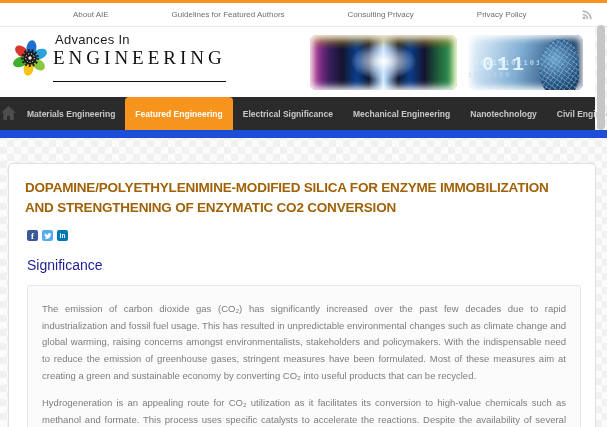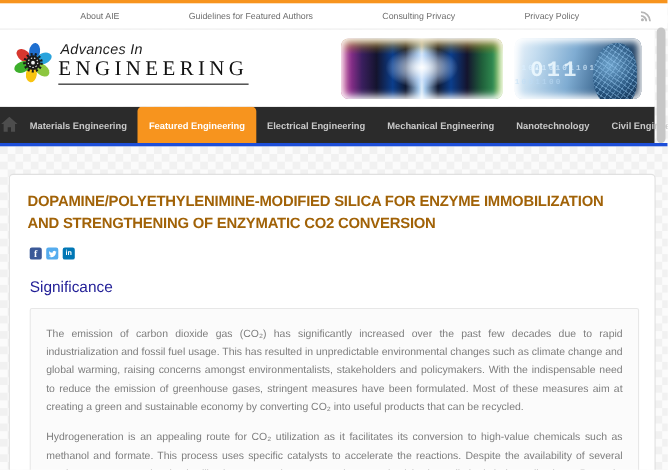--- a/index.html
+++ b/index.html
@@ -31,24 +31,24 @@
     position:relative;cursor:pointer;padding:0;
   }
   .search-btn::before{
     content:"";position:absolute;left:-3px;top:6px;border:3px solid transparent;border-right-color:#F7941E;border-left:none;
   }
 
   
   .masthead{position:relative;width:595px;height:70px;background:#fff;}
   .brand{position:absolute;left:12px;top:6px;display:flex;align-items:center;gap:5px;}
   .brand-text{display:flex;flex-direction:column;line-height:1;}
-  .brand-line1{font-style:italic;font-size:13px;color:#1c1c1c;letter-spacing:.3px;margin-left:2px;}
+  .brand-line1{font-size:13px;color:#1c1c1c;letter-spacing:.3px;margin-left:2px;}
   .brand-line2{
     font-family:"Liberation Serif",serif;font-size:19px;color:#111;letter-spacing:4px;
-    border-bottom:1.5px solid #111;padding-bottom:4px;margin-top:2px;
+    border-bottom:1.5px solid #111;padding-bottom:14px;margin-top:2px;
   }
   .banner{position:absolute;top:8px;height:55px;border-radius:7px;box-shadow:inset 0 0 7px 3px rgba(255,255,255,.95);overflow:hidden;}
   .banner-servers{
     left:310px;width:147px;
     background:
       radial-gradient(ellipse 30% 45% at 50% 48%, rgba(255,255,255,.95) 0%, rgba(205,225,255,.5) 45%, transparent 75%),
       linear-gradient(180deg, rgba(176,132,24,.75) 0%, rgba(176,132,24,0) 26%),
       linear-gradient(90deg,#c2418a 0%,#8a2f8a 6%,#3a1f5e 13%,#14142e 22%,#0b3e8c 32%,#101a33 40%,#9fc4e8 48%,#dcebf8 50%,#9fc4e8 52%,#101a33 60%,#0b3e8c 68%,#14142e 78%,#1f5e3a 87%,#2f8a4f 94%,#8ac241 100%);
   }
   .banner-head{
@@ -63,21 +63,21 @@
   .head-shape{
     position:absolute;right:4px;top:4px;width:40px;height:58px;
     border-radius:55% 45% 40% 50%;
     background:
       repeating-linear-gradient(35deg, rgba(160,210,250,.35) 0 1px, transparent 1px 4px),
       repeating-linear-gradient(-55deg, rgba(160,210,250,.3) 0 1px, transparent 1px 4px),
       radial-gradient(circle at 38% 35%, #6ea3cc 0%, #28557f 55%, #0a1e38 100%);
   }
 
   
-  .nav-wrap{width:607px;border-bottom:3px solid #1d4ed8;}
+  .nav-wrap{width:607px;border-bottom:8px solid #1d4ed8;}
   .mainnav{width:595px;height:33px;background:#2b2b2b;display:flex;align-items:stretch;}
   .home-tab{width:40px;display:flex;align-items:center;justify-content:center;}
   .nav-item{
     display:flex;align-items:center;padding:0 10px;font-size:8.5px;font-weight:bold;color:#c9c9c9;white-space:nowrap;
   }
   .nav-item.active{background:#F7941E;color:#fff;border-radius:4px 4px 0 0;}
 
   
   .content{position:relative;}
   .card{
@@ -165,21 +165,21 @@
   <nav class="mainnav">
     <a class="home-tab">
       <span style="display:flex;">
         <svg width="17" height="17" viewBox="0 0 16 16">
           <path d="M8 1 L15 7.2 H12.9 V14 H9.4 V10 H6.6 V14 H3.1 V7.2 H1 Z" fill="#4d4d4d"></path>
         </svg>
       </span>
     </a>
     <a class="nav-item">Materials Engineering</a>
     <a class="nav-item active">Featured Engineering</a>
-    <a class="nav-item">Electrical Engineering</a>
+    <a class="nav-item">Electrical Significance</a>
     <a class="nav-item">Mechanical Engineering</a>
     <a class="nav-item">Nanotechnology</a>
     <a class="nav-item">Civil Engineering</a>
 
   </nav>
 </div>
 
 <main class="content">
   <article class="card">
     <h1 class="article-title">DOPAMINE/POLYETHYLENIMINE-MODIFIED SILICA FOR ENZYME IMMOBILIZATION AND STRENGTHENING OF ENZYMATIC CO2 CONVERSION</h1>

